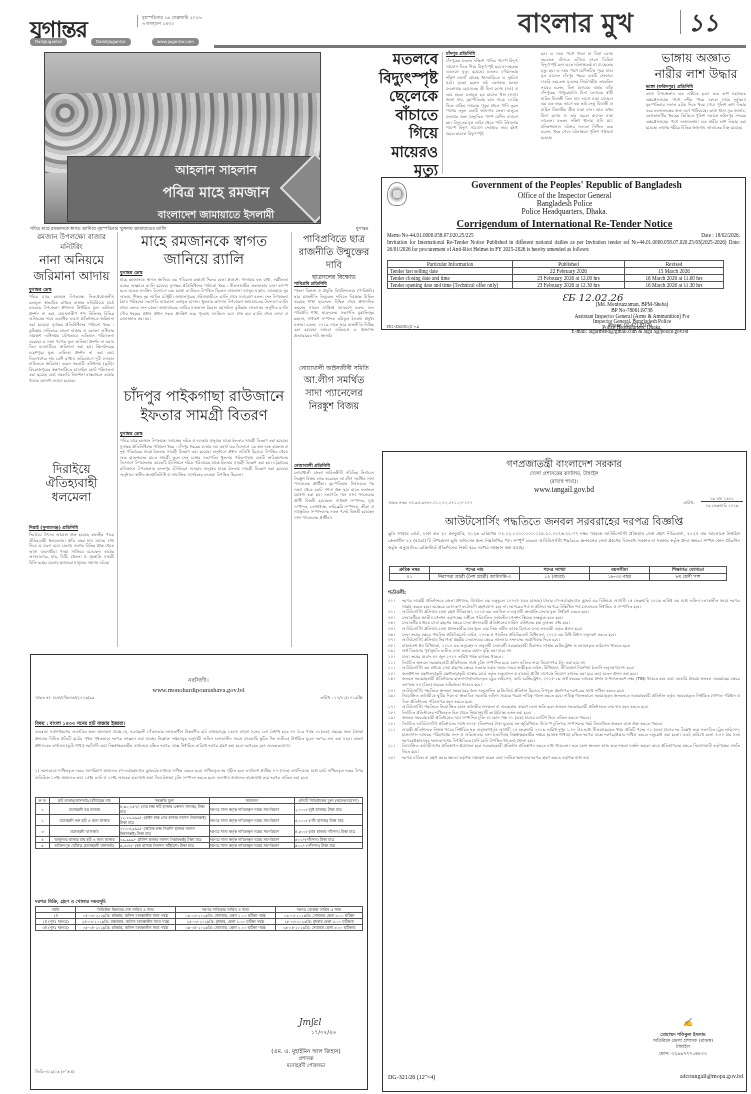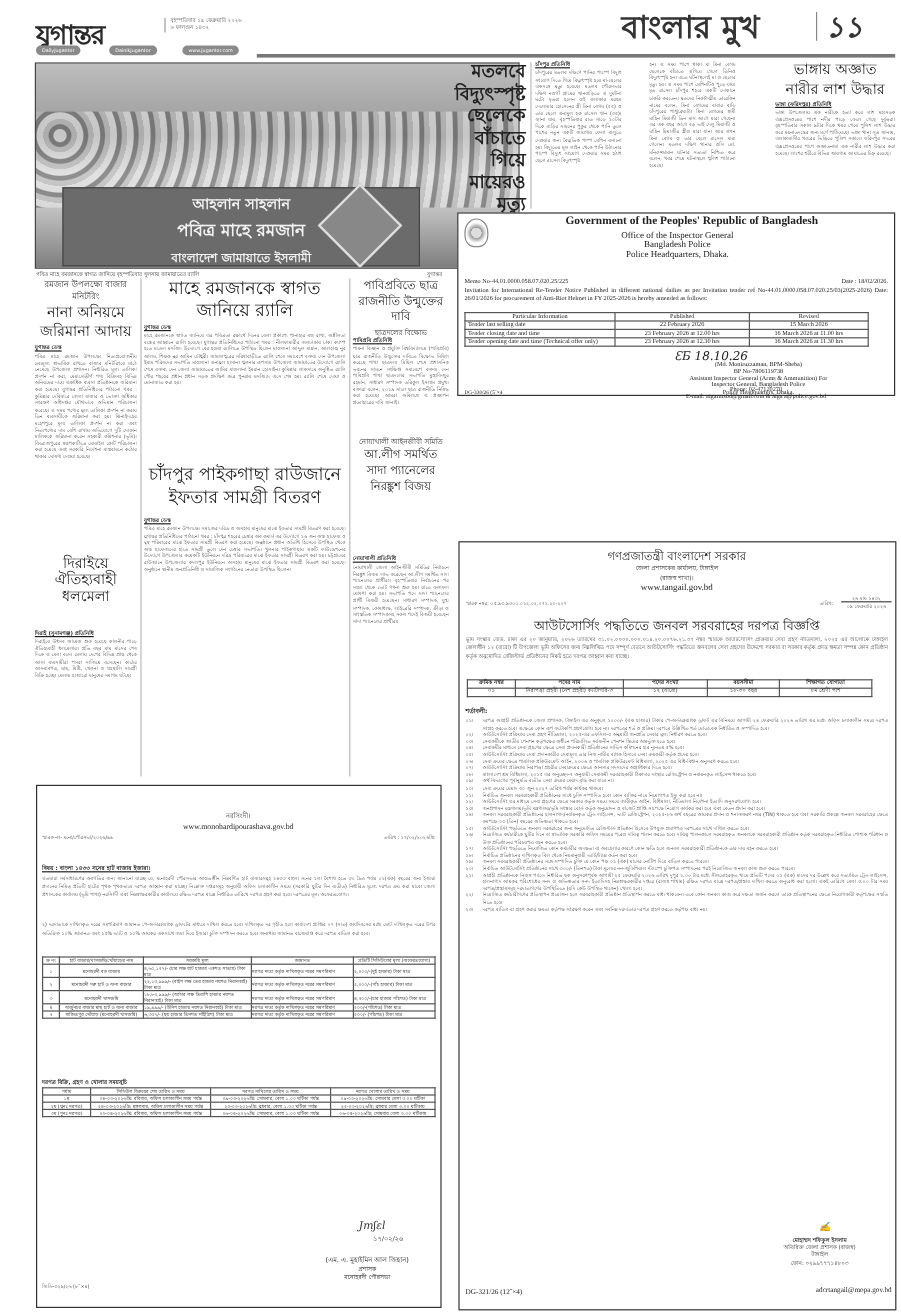--- a/index.html
+++ b/index.html
@@ -12,21 +12,21 @@
   
   .logo { left: 30px; top: 12px; font-size: 22px; font-weight: bold; color: #2a2a2a; font-family: "DejaVu Serif", serif; letter-spacing: -1px; }
   .dateline { left: 137px; top: 15px; font-size: 4.5px; color: #555; line-height: 6px; border-left: 1px solid #999; padding-left: 4px; }
   .social { top: 38px; height: 8px; font-size: 4px; color: #fff; background: #8a8a8a; border-radius: 4px; padding: 1px 5px; font-family: "DejaVu Sans", sans-serif; }
   .rule-top { left: 214px; top: 45px; width: 532px; height: 3px; background: #777; }
   .section-title { left: 518px; top: 3px; font-size: 26px; font-weight: bold; color: #333; font-family: "DejaVu Sans", sans-serif; }
   .section-sep { left: 680px; top: 10px; width: 1px; height: 24px; background: #888; }
   .page-no { left: 688px; top: 4px; font-size: 24px; font-weight: bold; color: #333; font-family: "DejaVu Sans", sans-serif; font-style: italic; }
 
   
-  .photo { left: 29px; top: 52px; width: 404px; height: 172px; background: linear-gradient(180deg, #bdbdbd 0%, #9a9a9a 35%, #d8d8d8 55%, #c4c4c4 70%, #7e7e7e 100%); border: 1px solid #444; overflow: hidden; }
+  .photo { left: 44px; top: 52px; width: 277px; height: 172px; background: linear-gradient(180deg, #bdbdbd 0%, #9a9a9a 35%, #d8d8d8 55%, #c4c4c4 70%, #7e7e7e 100%); border: 1px solid #444; overflow: hidden; }
   .crowd { position: absolute; left: 0; right: 0; top: 40px; height: 80px; background: repeating-radial-gradient(circle at 20px 20px, #eaeaea 0 5px, #555 6px 9px, #bbb 10px 14px); opacity: .55; }
   .banner { position: absolute; left: 22px; top: 103px; width: 298px; height: 66px; background: #6b6b6b; border: 1px solid #444; color: #f2f2f2; text-align: center; }
   .banner .l1 { font-size: 12px; font-weight: bold; margin-top: 4px; font-family: "DejaVu Sans", sans-serif; }
   .banner .l2 { font-size: 14px; font-weight: bold; font-family: "DejaVu Sans", sans-serif; }
   .banner .l3 { font-size: 10px; font-weight: bold; font-family: "DejaVu Sans", sans-serif; margin-top: 2px; }
   .star { position: absolute; right: 24px; top: 6px; width: 50px; height: 50px; border: 2px solid #ddd; transform: rotate(45deg); background: #888; }
   .caption { left: 30px; top: 226px; font-size: 4.5px; color: #333; font-family: "DejaVu Sans", sans-serif; }
   .credit { left: 356px; top: 226px; font-size: 4.5px; color: #333; font-family: "DejaVu Sans", sans-serif; }
 
   .head { font-family: "DejaVu Sans", sans-serif; color: #222; text-align: center; font-weight: normal; }
@@ -75,20 +75,21 @@
 <div class="abs head" style="left:646px;top:50px;width:100px;font-size:12px;line-height:16px;">ভাঙ্গায় অজ্ঞাত নারীর লাশ উদ্ধার</div>
 <div class="abs byline" style="left:646px;top:84px;">ভাঙ্গা (ফরিদপুর) প্রতিনিধি</div>
 <div class="abs tiny" style="left:646px;top:91px;width:100px;height:86px;">ভাঙ্গা উপজেলায় এক নারীকে হত্যা করে লাশ মহাসড়ক এক্সপ্রেসওয়ের পাশে নদীর পাড়ে ফেলে গেছে দুর্বৃত্তরা। বৃহস্পতিবার সকাল ৯টার দিকে খবর পেয়ে পুলিশ লাশ উদ্ধার করে ময়নাতদন্তের জন্য মর্গে পাঠিয়েছে। ভাঙ্গা থানা সূত্র জানায়, এলাকাবাসীর খবরের ভিত্তিতে পুলিশ সকালে ফরিদপুর সদরের এক্সপ্রেসওয়ের পাশে অজ্ঞাতনামা এক নারীর লাশ উদ্ধার করা হয়েছে। লাশের শরীরে বিভিন্ন জায়গায় আঘাতের চিহ্ন রয়েছে।</div>
 
 <div class="abs box" style="left:381px;top:177px;width:365px;height:153px;border-width:1.5px;">
   <div class="abs" style="left:5px;top:4px;width:20px;height:24px;border:1px solid #888;border-radius:50% 50% 40% 40%;background:radial-gradient(circle,#ddd 30%,#999 31%,#fff 60%);"></div>
   <div class="abs serif" style="left:12px;top:2px;width:365px;text-align:center;font-size:9.5px;font-weight:bold;">Government of the Peoples' Republic of Bangladesh</div>
   <div class="abs serif" style="left:0;top:13px;width:365px;text-align:center;font-size:7.5px;">Office of the Inspector General</div>
   <div class="abs serif" style="left:0;top:21px;width:365px;text-align:center;font-size:7.5px;">Bangladesh Police</div>
   <div class="abs serif" style="left:0;top:29px;width:365px;text-align:center;font-size:7.5px;">Police Headquarters, Dhaka.</div>
+  <div class="abs serif" style="left:0;top:40px;width:365px;text-align:center;font-size:10.5px;font-weight:bold;text-decoration:underline;">Corrigendum of International Re-Tender Notice</div>
   <div class="abs serif" style="left:5px;top:54px;font-size:5.2px;">Memo No-44.01.0000.058.07.020.25/225</div>
   <div class="abs serif" style="right:5px;top:54px;font-size:5.2px;">Date : 18/02/2026.</div>
   <div class="abs serif" style="left:5px;top:61px;width:353px;font-size:5.2px;line-height:6.6px;text-align:justify;">Invitation for International Re-Tender Notice Published in different national dailies as per Invitation tender ref No-44.01.0000.058.07.020.25/03(2025-2026) Date: 26/01/2026 for procurement of Anti-Riot Helmet in FY 2025-2026 is hereby amended as follows:</div>
   <table class="abs tt serif" style="left:5px;top:82px;width:337px;font-size:5.2px;line-height:6px;">
     <tbody>
         <tr>
       <th style="width:125px;">Particular Information</th>
       <th style="width:112px;">Published</th>
       <th>Revised</th>
     </tr>
@@ -102,21 +103,21 @@
       <td style="text-align:center;">23 February 2026 at 12.00 hrs</td>
       <td style="text-align:center;">16 March 2026 at 11.00 hrs</td>
     </tr>
     <tr>
       <td style="text-align:left;padding-left:2px;">Tender opening date and time (Technical offer only)</td>
       <td style="text-align:center;vertical-align:top;">23 February 2026 at 12.30 hrs</td>
       <td style="text-align:center;vertical-align:top;">16 March 2026 at 11.30 hrs</td>
     </tr>
   </tbody>
     </table>
-  <div class="abs" style="left:180px;top:114px;font-size:10px;font-style:italic;font-family:'DejaVu Serif',serif;">ƐƂ <span>18.10.26</span></div>
+  <div class="abs" style="left:180px;top:114px;font-size:10px;font-style:italic;font-family:'DejaVu Serif',serif;">ƐƂ <span>12.02.26</span></div>
   <div class="abs serif" style="left:140px;top:124px;width:220px;text-align:center;font-size:5.2px;line-height:5.8px;">
     <div>(Md. Moniruzzaman, BPM-Sheba)</div>
     <div>BP No-7806119738</div>
     <div>Assistant Inspector General (Arms &amp; Ammunition) For</div>
     <div>Inspector General, Bangladesh Police</div>
     <div>Police Headquarters, Dhaka.</div>
   </div>
   <div class="abs serif" style="left:5px;top:146px;font-size:4.5px;">DG-330/26 (5˝×4</div>
 </div>
 <div class="abs serif" style="left:530px;top:322px;width:200px;text-align:center;font-size:5.2px;">Phone: 02-47120270</div>

